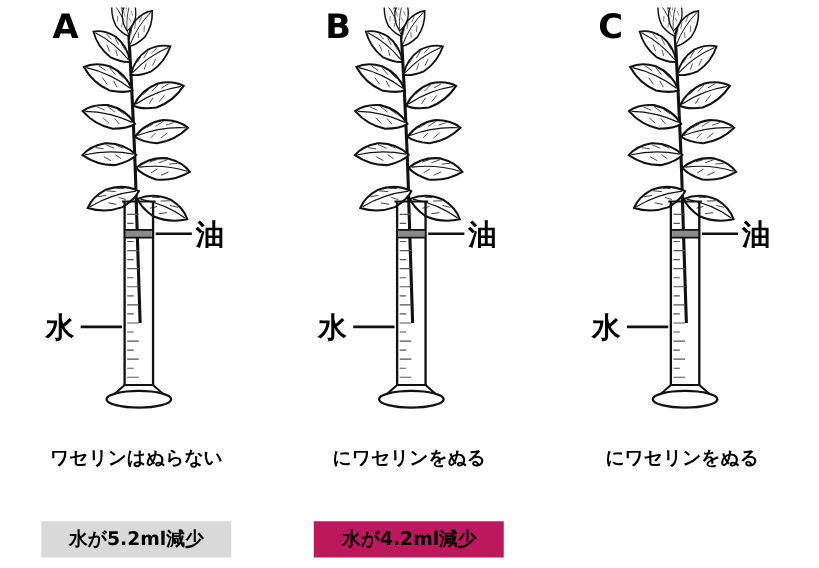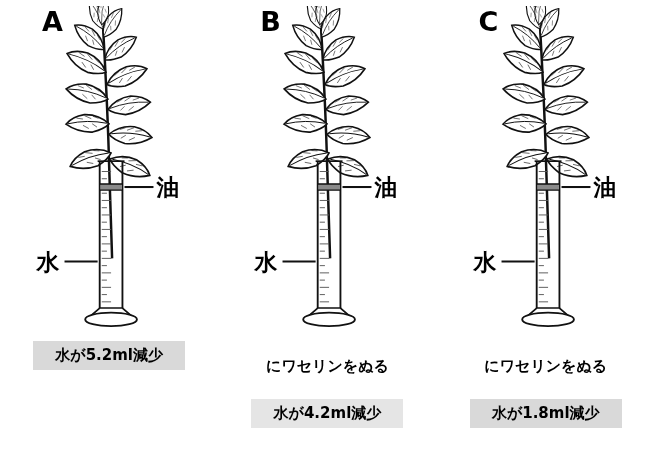--- a/index.html
+++ b/index.html
@@ -20,21 +20,21 @@
     position: absolute; top: 8px; left: 42px;
     font-size: 27px; font-weight: bold; line-height: 1;
   }
   .fig { display: block; margin-top: 6px; }
   .desc {
     min-height: 56px; margin-top: 2px;
     display: flex; flex-direction: column; justify-content: center; align-items: center;
     font-size: 15px; font-weight: bold; line-height: 1.45; text-align: center;
   }
   .result {
-    margin-top: 4px;
+    margin-top: 22px;
     min-width: 152px;
     padding: 5px 12px;
     background: #d9d9d9;
     font-size: 15px; font-weight: bold; text-align: center;
   }
   svg text { font-family: "DejaVu Sans", sans-serif; }
 </style>
 </head>
 <body>
 
@@ -85,38 +85,41 @@
   </defs>
 </svg>
 
 <div class="diagram">
 
   <div class="col">
     <div class="letter">A</div>
     <svg class="fig" viewBox="0 0 170 320" width="176" height="331">
         <use href="#plant-figure"></use>
       </svg>
+    <div class="desc">
+      <div class="desc-line"><span>ワセリンはぬらない</span><span class="red-char" style="color: rgb(212, 0, 0);"></span></div>
+
+    </div>
     <div class="result" style="background: rgb(217, 217, 217);"><span>水が5.2ml減少</span></div>
   </div>
 
   <div class="col">
     <div class="letter">B</div>
     <svg class="fig" viewBox="0 0 170 320" width="176" height="331">
         <use href="#plant-figure"></use>
       </svg>
     <div class="desc">
       <div class="desc-line"><span>にワセリンをぬる</span></div>
     </div>
-    <div class="result" style="background: #e5e5e5;"><span>水が4.2ml減少</span></div>
+    <div class="result" style="background: #be185d;"><span>水が4.2ml減少</span></div>
   </div>
 
   <div class="col">
     <div class="letter">C</div>
     <svg class="fig" viewBox="0 0 170 320" width="176" height="331">
         <use href="#plant-figure"></use>
       </svg>
     <div class="desc">
       <div class="desc-line"><span>にワセリンをぬる</span></div>
     </div>
-    <div class="result" style="background: rgb(217, 217, 217);"><span>水が1.8ml減少</span></div>
   </div>
 
 </div>
 
 </body></html>

